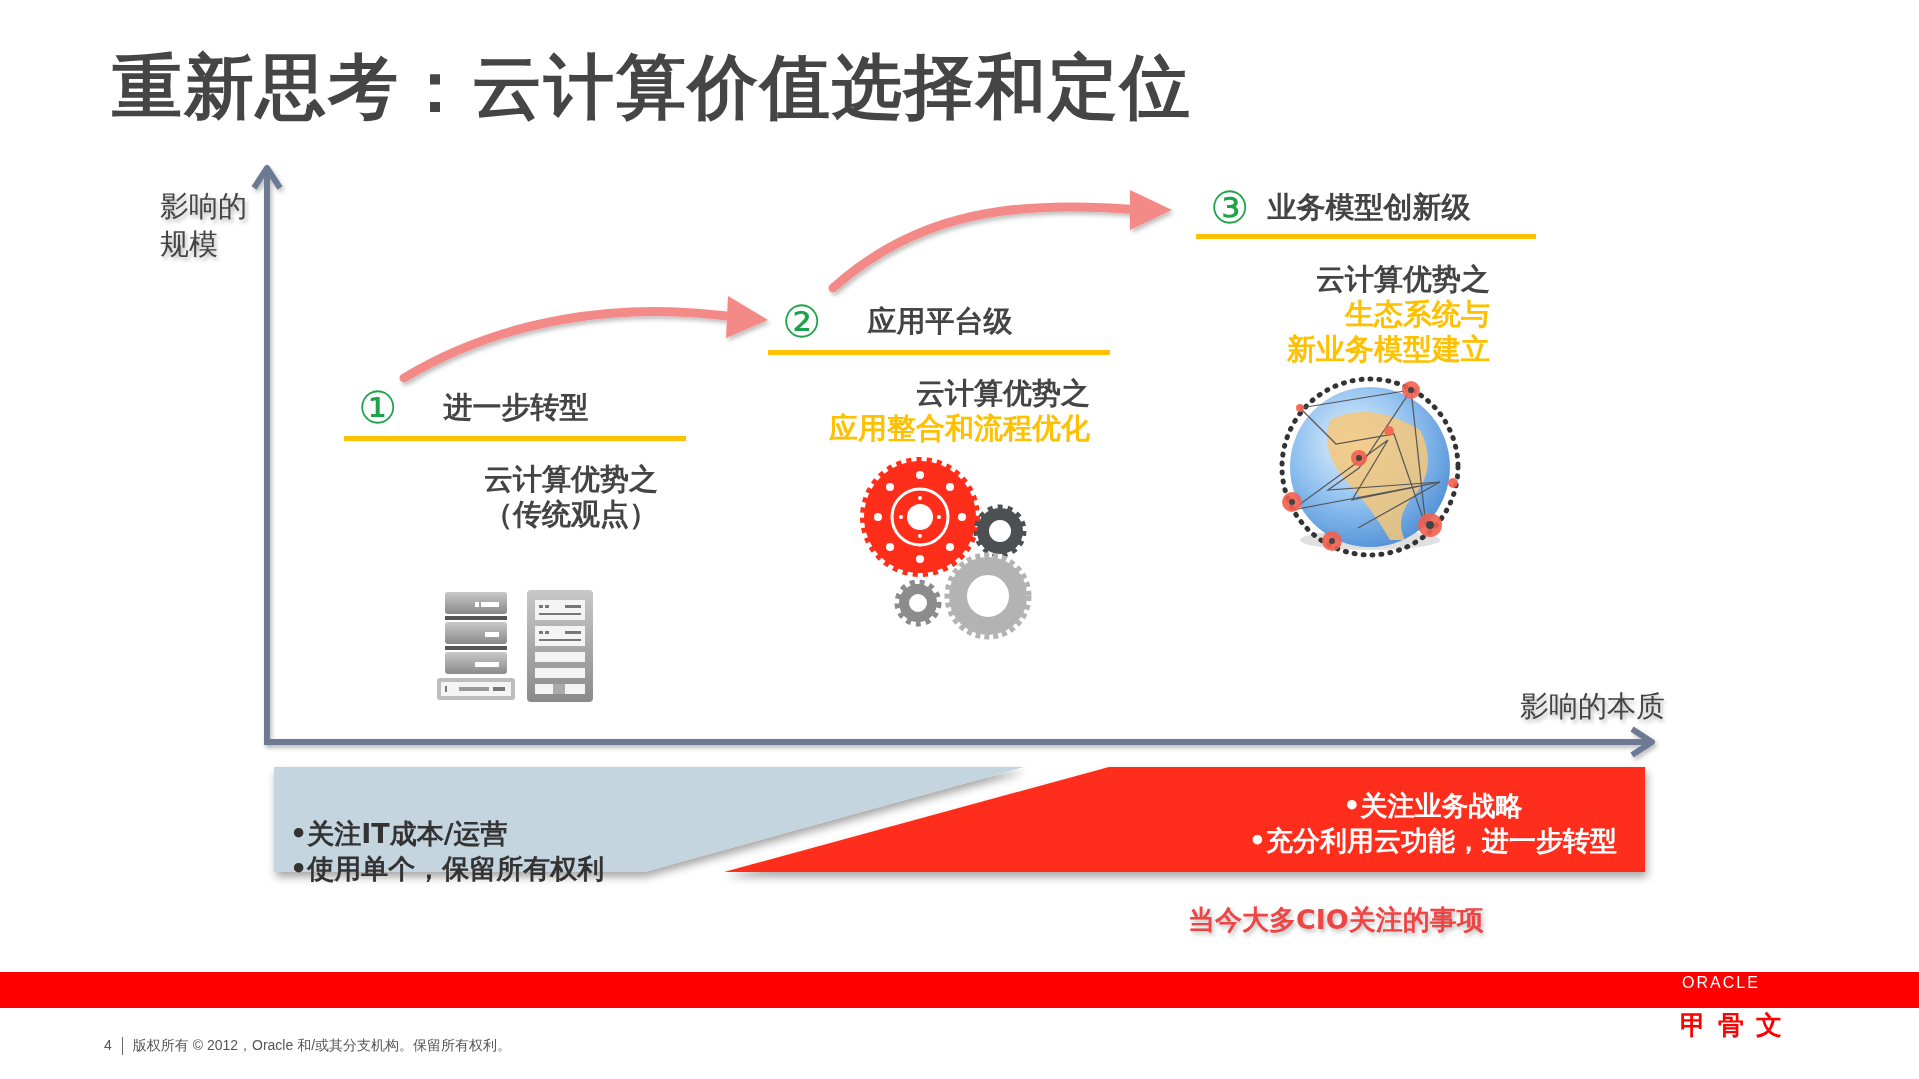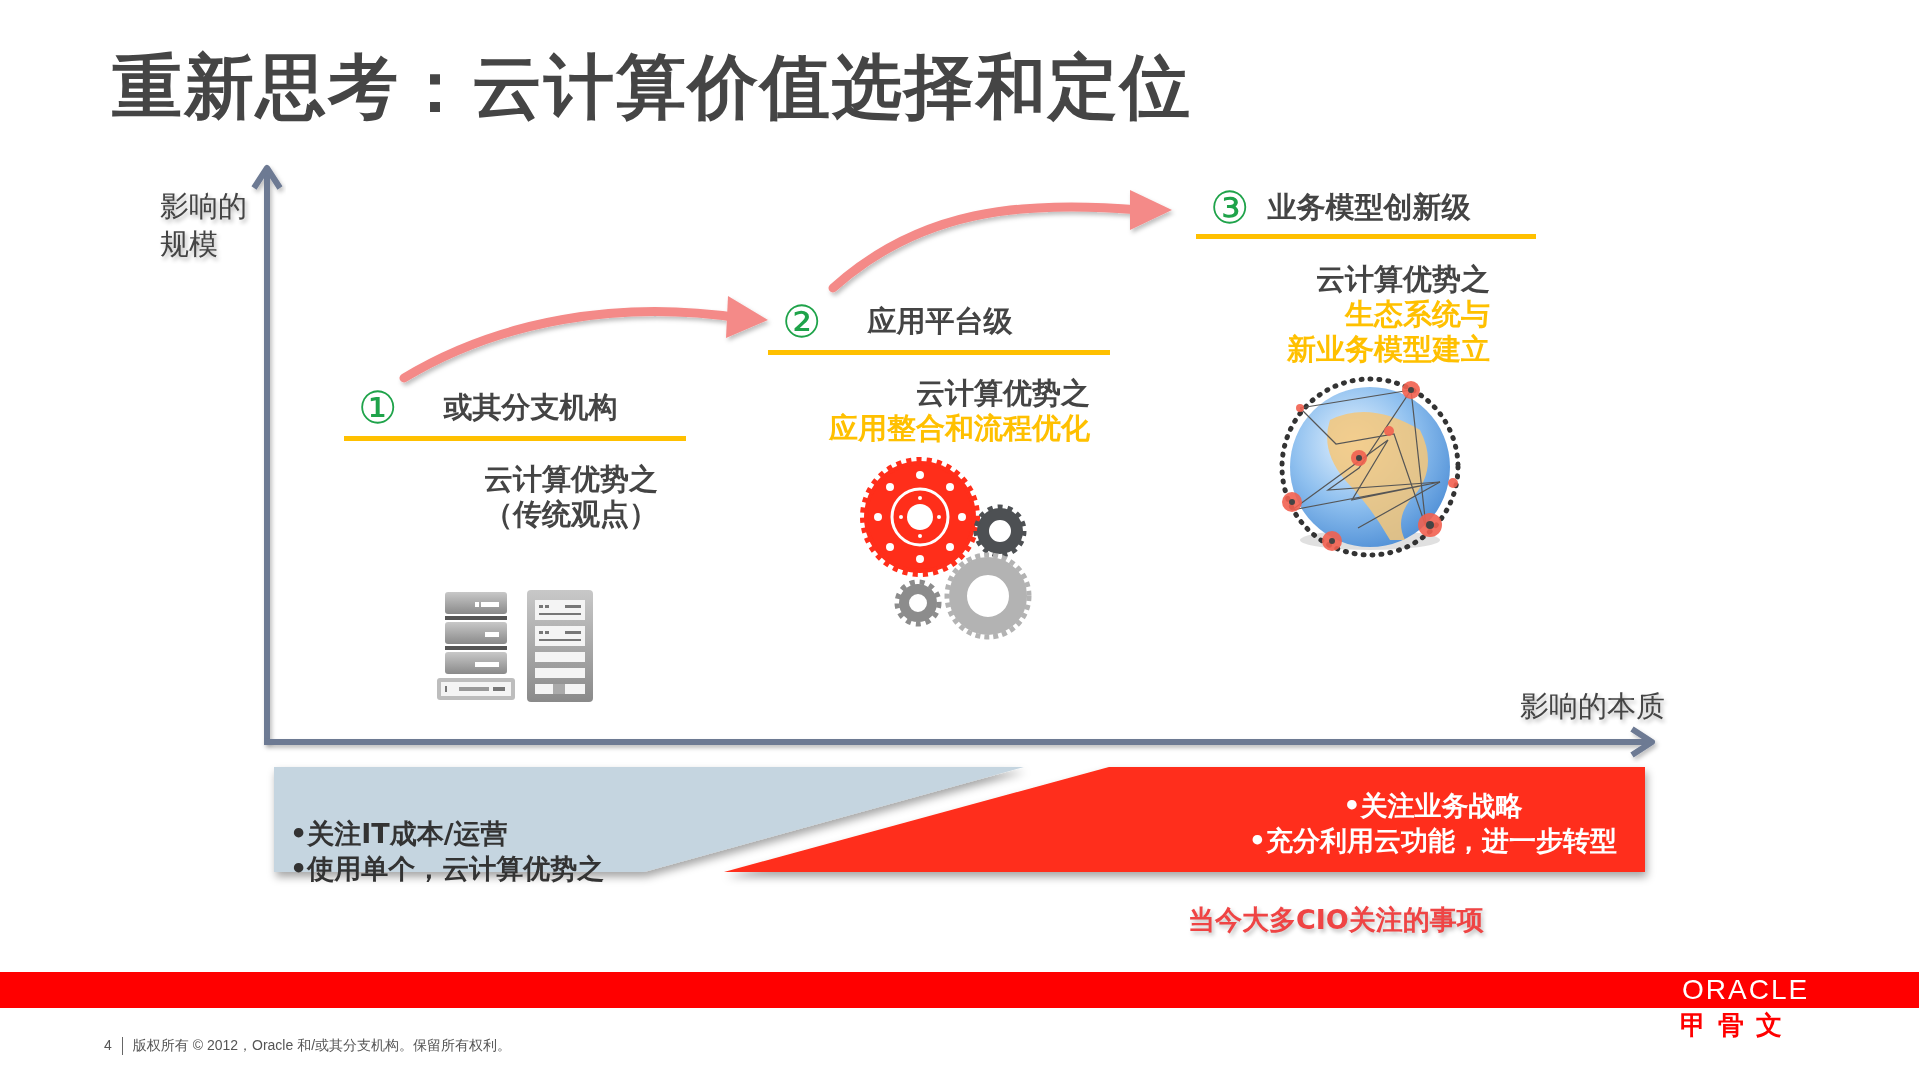--- a/index.html
+++ b/index.html
@@ -25,21 +25,21 @@
     .benefit .dark { color: #444; }
     .benefit .gold { color: #ffc000; }
 
     .bullets { font-size: 27px; font-weight: bold; line-height: 35px; white-space: nowrap; }
     .bullets.left { color: #333; left: 290px; top: 788px; margin-top: 28px; }
     .bullets.right { color: #ffffff; right: 302px; top: 788px; text-align: center; }
 
     .cio { left: 1188px; top: 902px; font-size: 27px; font-weight: bold; color: #ef4444; text-shadow: 2px 3px 4px rgba(0,0,0,0.25); white-space: nowrap; }
 
     .footer-band { left: 0; top: 972px; width: 1919px; height: 36px; background: #ff0000; }
-    .oracle-logo { left: 1682px; top: 974px; font-size: 28px; color: #ffffff; letter-spacing: 2px; font-family: "Liberation Sans", sans-serif; }
+    .oracle-logo { left: 1682px; top: 974px; font-size: 16px; color: #ffffff; letter-spacing: 2px; font-family: "Liberation Sans", sans-serif; }
     .oracle-cn { left: 1680px; top: 1008px; font-size: 26px; color: #ff0000; letter-spacing: 12px; font-weight: bold; }
     .footer-text { left: 104px; top: 1037px; font-size: 14px; color: #555; white-space: nowrap; font-family: "Liberation Sans", sans-serif; }
     .footer-text .sep { display: inline-block; width: 1px; height: 18px; background: #666; vertical-align: middle; margin: 0 10px; }
   </style>
 </head>
 <body>
 
 <div class="abs title">重新思考：云计算价值选择和定位</div>
 
 <svg class="canvas" viewBox="0 0 1919 1079">
@@ -183,21 +183,21 @@
 
 <div class="abs axis-label y-label">
   <div>影响的</div>
   <div>规模</div>
 </div>
 <div class="abs axis-label x-label">影响的本质</div>
 
 <div class="abs" style="left:344px; top:386px;">
   <div class="stage-head" style="padding-left:14px;">
     <span class="stage-num">①</span>
-    <span class="stage-name">或其分支机构</span>
+    <span class="stage-name">进一步转型</span>
   </div>
   <div class="stage-line" style="width:342px; margin-top:6px;"></div>
 </div>
 <div class="abs benefit" style="left:408px; top:462px; width:250px;">
   <div class="dark">云计算优势之</div>
   <div class="dark">（传统观点）</div>
 </div>
 
 <div class="abs" style="left:768px; top:300px;">
   <div class="stage-head" style="padding-left:14px;">
@@ -219,21 +219,21 @@
   <div class="stage-line" style="width:340px; margin-top:4px;"></div>
 </div>
 <div class="abs benefit" style="left:1240px; top:262px; width:250px;">
   <div class="dark">云计算优势之</div>
   <div class="gold">生态系统与</div>
   <div class="gold">新业务模型建立</div>
 </div>
 
 <div class="abs bullets left">
   <div>•关注IT成本/运营</div>
-  <div>•使用单个，云计算优势之</div>
+  <div>•使用单个，保留所有权利</div>
 </div>
 <div class="abs bullets right">
   <div>•关注业务战略</div>
   <div>•充分利用云功能，进一步转型</div>
 </div>
 
 <div class="abs cio">当今大多CIO关注的事项</div>
 
 <div class="abs footer-band"></div>
 <div class="abs oracle-logo">ORACLE</div>

